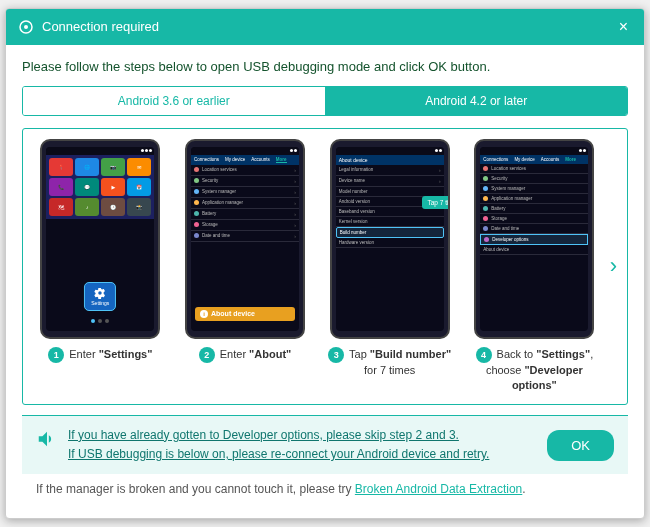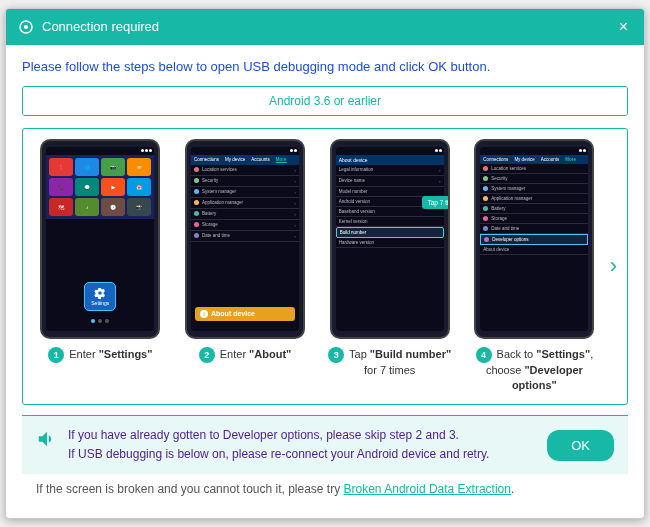--- a/index.html
+++ b/index.html
@@ -51,21 +51,21 @@
       background: none;
       border: none;
       line-height: 1;
       padding: 2px 4px;
     }
     .dialog-body {
       padding: 14px 16px 10px;
     }
     .instruction-text {
       font-size: 13px;
-      color: #1d4ed8;
+      color: #14532d;
       margin-bottom: 12px;
     }
     .tabs {
       display: flex;
       border: 1px solid #17b8a6;
       border-radius: 3px;
       overflow: hidden;
       margin-bottom: 12px;
     }
     .tab {
@@ -166,22 +166,23 @@
     }
     .info-icon {
       color: #17b8a6;
       font-size: 18px;
       flex-shrink: 0;
       margin-top: 2px;
     }
     .info-text {
       flex: 1;
       font-size: 12px;
-      color: #4c1d95;
+      color: #0f766e;
       line-height: 1.6;
+      text-decoration: underline;
     }
     .ok-btn {
       background: #17b8a6;
       color: #fff;
       border: none;
       padding: 8px 24px;
       border-radius: 12px;
       font-size: 13px;
       cursor: pointer;
       align-self: center;
@@ -254,20 +255,21 @@
     </div>
     <button class="close-btn">×</button>
   </div>
 
   <div class="dialog-body">
 
     <div class="instruction-text">Please follow the steps below to open USB debugging mode and click OK button.</div>
 
     <div class="tabs">
       <div class="tab">Android 3.6 or earlier</div>
+      <div class="tab active">Android 4.2 or later</div>
     </div>
 
     <div class="steps-container">
       <div class="steps-inner">
 
         <div class="step">
           <div class="phone-img">
             <div class="phone-screen">
               <div class="status-bar">
                 <div class="status-dot"></div>
@@ -493,16 +495,16 @@
         </svg>
       </span>
       <div class="info-text">
         <span>If you have already gotten to Developer options, please skip step 2 and 3.</span><br>
         <span>If USB debugging is below on, please re-connect your Android device and retry.</span>
       </div>
       <button class="ok-btn">OK</button>
     </div>
 
     <div class="footer-text">
-      <span>If the screen is broken and you cannot touch it, please try </span><a class="footer-link">Broken Android Data Extraction</a><span>.</span>
+      <span>If the manager is broken and you cannot touch it, please try </span><a class="footer-link">Broken Android Data Extraction</a><span>.</span>
     </div>
   </div>
 </div>
 
 </body></html>

